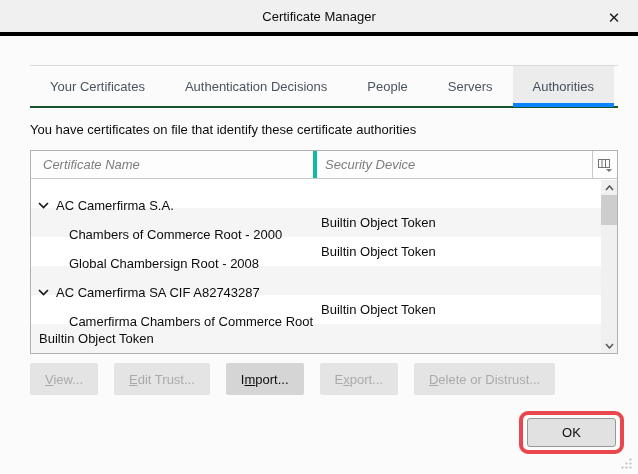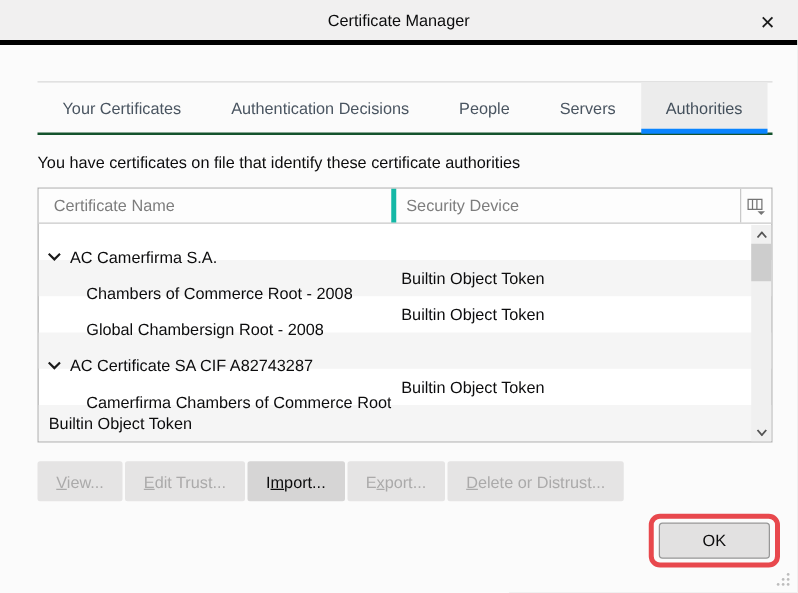--- a/index.html
+++ b/index.html
@@ -46,21 +46,21 @@
 
   
   .certtable {
     position:relative; margin:13px 20px 0 30px; height:204px;
     border:1px solid #b1b1b1; background:#ffffff;
   }
   .thead {
     display:flex; height:28px; background:#fdfdfd;
     border-bottom:1px solid #c9c9c9; color:#7d7d7d;
   }
-  .th { display:flex; align-items:center; }
+  .th { display:flex; align-items:center;font-style:italic; }
   .th-name  { width:282px; padding-left:12px; }
   .th-device{ flex:1; padding-left:8px; border-left:4px solid #14b8a6; }
   .th-picker{ width:25px; justify-content:center; border-left:1px solid #c9c9c9; }
 
   .row { display:flex; height:29px; align-items:center; }
   .row.striped { background:#f5f5f5; }
   .cell-name { width:282px; display:flex; align-items:center; overflow:hidden; white-space:nowrap;margin-top:24px; }
   .row.group .cell-name { padding-left:7px; }
   .row.group .cell-name .chev { margin-right:7px; display:flex; }
   .row.child .cell-name { padding-left:38px; }
@@ -69,21 +69,21 @@
   
   .scrollbar {
     position:absolute; top:29px; right:0; bottom:0; width:16px;
     background:#f0f0f0; display:flex; flex-direction:column; align-items:center;
   }
   .sb-btn { width:16px; height:15px; display:flex; align-items:center; justify-content:center; }
   .sb-thumb { width:16px; height:30px; background:#cdcdcd; }
   .sb-space { flex:1; }
 
   
-  .actions { margin:15px 20px 0 30px; display:flex; gap:2px; }
+  .actions { margin:9px 20px 0 30px; display:flex; gap:16px; }
   .btn {
     height:32px; padding:0 15px; font-size:13px;
     background:#e5e4e4; border:none; border-radius:2px;
     color:#0c0c0d; font-family:inherit; cursor:default; white-space:nowrap;
   }
   .btn.disabled { color:#abaaaa; }
   .btn.primary { background:#d6d5d5; }
   .btn .ak { text-decoration:underline; }
 
   
@@ -153,40 +153,40 @@
                 <polyline points="1,1 5.5,5.5 10,1" fill="none" stroke="#1a1a1a" stroke-width="1.7"></polyline>
               </svg>
           </span>
           <span>AC Camerfirma S.A.</span>
         </div>
         <div class="cell-device"></div>
       </div>
 
       <div class="row child striped">
         <div class="cell-name">
-            <span>Chambers of Commerce Root - 2008</span>
+            <span>Chambers of Commerce Root - 2000</span>
           </div>
         <div class="cell-device">Builtin Object Token</div>
       </div>
 
       <div class="row child">
         <div class="cell-name">
             <span>Global Chambersign Root - 2008</span>
           </div>
         <div class="cell-device">Builtin Object Token</div>
       </div>
 
       <div class="row group striped">
         <div class="cell-name">
           <span class="chev">
             <svg width="11" height="7" viewBox="0 0 11 7">
                 <polyline points="1,1 5.5,5.5 10,1" fill="none" stroke="#1a1a1a" stroke-width="1.7"></polyline>
               </svg>
           </span>
-          <span>AC Certificate SA CIF A82743287</span>
+          <span>AC Camerfirma SA CIF A82743287</span>
         </div>
         <div class="cell-device"></div>
       </div>
 
       <div class="row child">
         <div class="cell-name">
             <span>Camerfirma Chambers of Commerce Root</span>
           </div>
         <div class="cell-device">Builtin Object Token</div>
       </div>

